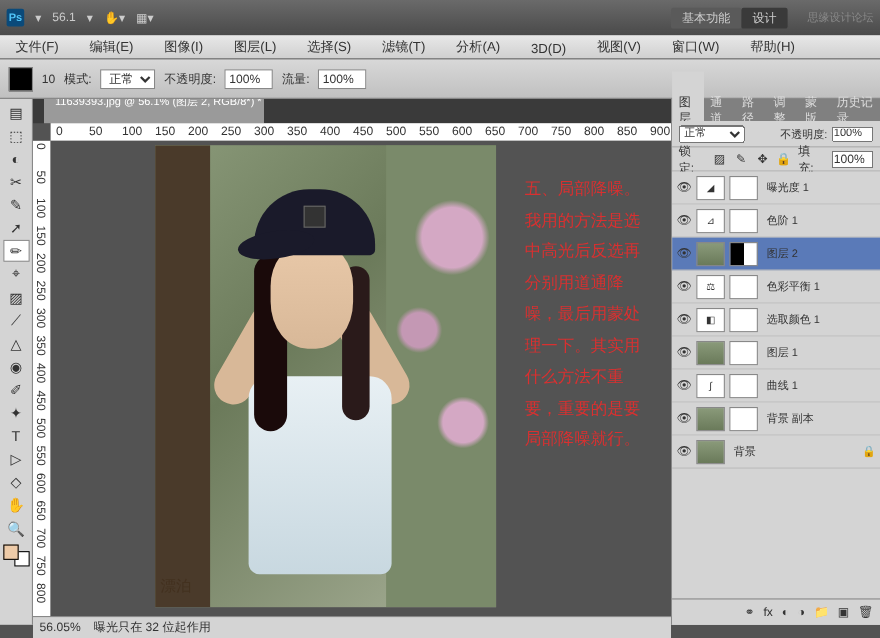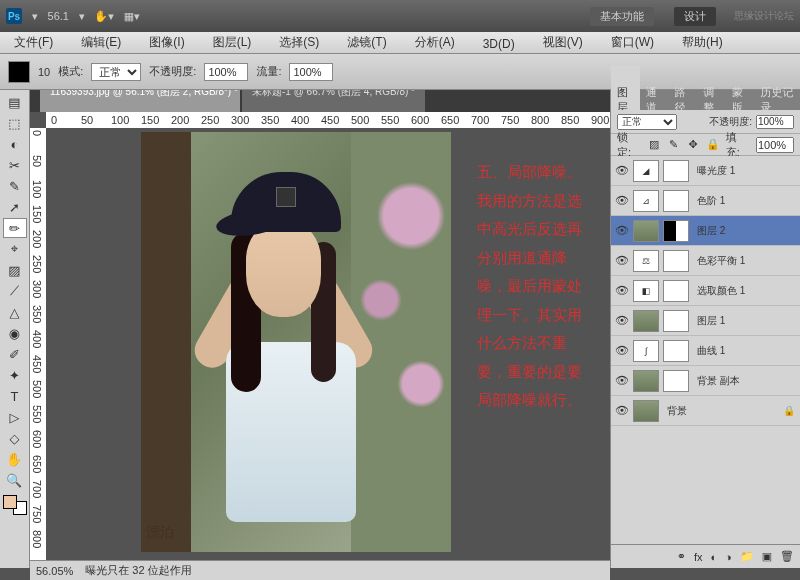--- a/index.html
+++ b/index.html
@@ -1,20 +1,20 @@
 <!DOCTYPE html>
 <html><head>
 <meta charset="utf-8">
 <style>
 *{margin:0;padding:0;box-sizing:border-box;font-family:"Microsoft YaHei",sans-serif;font-size:11px;color:#333}
 body{width:800px;height:580px;background:#535353;overflow:hidden;position:relative}
 .titlebar{height:22px;background:linear-gradient(#6a6a6a,#4a4a4a);display:flex;align-items:center;padding:16px 6px;gap:10px}
 .titlebar .ps{width:16px;height:16px;background:#0a4a7a;color:#4fc3f7;display:flex;align-items:center;justify-content:center;font-weight:bold;font-size:10px;border-radius:2px}
 .titlebar .tbi{color:#ccc;font-size:11px}
-.titlebar .ws{margin-left:auto;display:flex;gap:20px}
+.titlebar .ws{margin-left:auto;display:flex;gap:0}
 .titlebar .ws span{background:#3a3a3a;color:#ccc;padding:2px 10px;border-radius:2px}
 .titlebar .ws .active{background:#5a5a5a}
 .titlebar .logo{color:#888;font-size:10px;margin-left:8px}
 .menubar{height:22px;background:linear-gradient(#e8e8e8,#d0d0d0);display:flex;align-items:flex-end;padding:0 8px;gap:16px;border-bottom:1px solid #888}
 .menubar span{padding:2px 6px;font-size:12px}
 .optbar{height:36px;background:linear-gradient(#d8d8d8,#c0c0c0);display:flex;align-items:center;padding:0 8px;gap:8px;border-bottom:1px solid #888}
 .optbar .swatch{width:22px;height:22px;background:#000;border:1px solid #888}
 .optbar .lbl{font-size:11px}
 .optbar select,.optbar input{height:18px;border:1px solid #888;background:#fff;font-size:11px;padding:0 3px}
 .workarea{display:flex;height:478px}
@@ -136,21 +136,20 @@
     <div class="tool">🔍</div>
     <div class="sw">
         <div class="bg"></div>
         <div class="fg"></div>
       </div>
   </div>
 
   <div class="canvas-wrap">
     <div class="tabs">
       <div class="tab active">11639393.jpg @ 56.1% (图层 2, RGB/8*) *</div>
-      <div class="tab">未标题-1 @ 66.7% (图层 4, RGB/8) *</div>
     </div>
     <div class="ruler-h">
       <span style="left:5px">0</span>
         <span style="left:35px">50</span>
         <span style="left:65px">100</span>
         <span style="left:95px">150</span>
         <span style="left:125px">200</span>
         <span style="left:155px">250</span>
         <span style="left:185px">300</span>
         <span style="left:215px">350</span>

